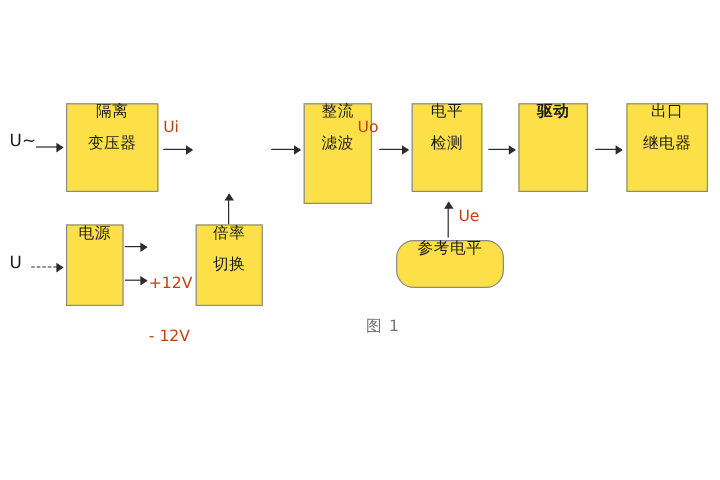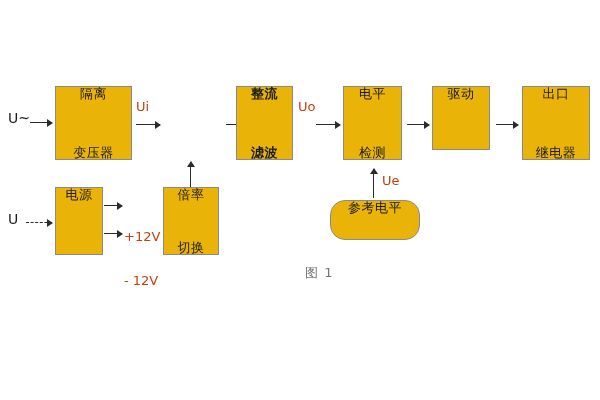--- a/index.html
+++ b/index.html
@@ -15,25 +15,25 @@
     position: relative;
     width: 600px;
     height: 400px;
     background: #ffffff;
     overflow: hidden;
   }
   .block {
     position: absolute;
     box-sizing: border-box;
     border: 1.4px solid #8a8a8a;
-    background: #eab308;
+    background: #fde047;
     display: flex;
     flex-direction: column;
     align-items: center;
-    justify-content: space-between;
+    justify-content: flex-start;
     color: #1b1b1b;
     font-size: 13px;
     line-height: 1.0;
   }
   .block .ln {
     display: block;
     white-space: nowrap;
     letter-spacing: 0.5px;
   }
   .block .ln + .ln {
@@ -119,36 +119,36 @@
     <span class="ln">隔离</span>
     <span class="ln">变压器</span>
   </div>
 
   <div class="sig" style="left:136px; top:100px;">Ui</div>
   <div class="arrow-h" style="left:136px; top:124px; width:24px;"></div>
 
 
   <div class="arrow-h" style="left:226px; top:124px; width:24px;"></div>
 
-  <div class="block" style="left:236px; top:86px; width:57px; height:74px;font-weight:bold;">
+  <div class="block" style="left:253px; top:86px; width:57px; height:84px;">
     <span class="ln">整流</span>
     <span class="ln">滤波</span>
   </div>
 
   <div class="sig" style="left:298px; top:100px;">Uo</div>
   <div class="arrow-h" style="left:316px; top:124px; width:24px;"></div>
 
   <div class="block" style="left:343px; top:86px; width:59px; height:74px;">
     <span class="ln">电平</span>
     <span class="ln">检测</span>
   </div>
 
   <div class="arrow-h" style="left:407px; top:124px; width:22px;"></div>
 
-  <div class="block single" style="left:432px; top:86px; width:58px; height:64px;">
+  <div class="block single" style="left:432px; top:86px; width:58px; height:74px;font-weight:bold;">
     <span class="ln">驱动</span>
   </div>
 
   <div class="arrow-h" style="left:496px; top:124px; width:22px;"></div>
 
   <div class="block single" style="left:55px; top:187px; width:48px; height:68px;">
     <span class="ln">电源</span>
   </div>
 
   <div class="block" style="left:522px; top:86px; width:68px; height:74px;">

